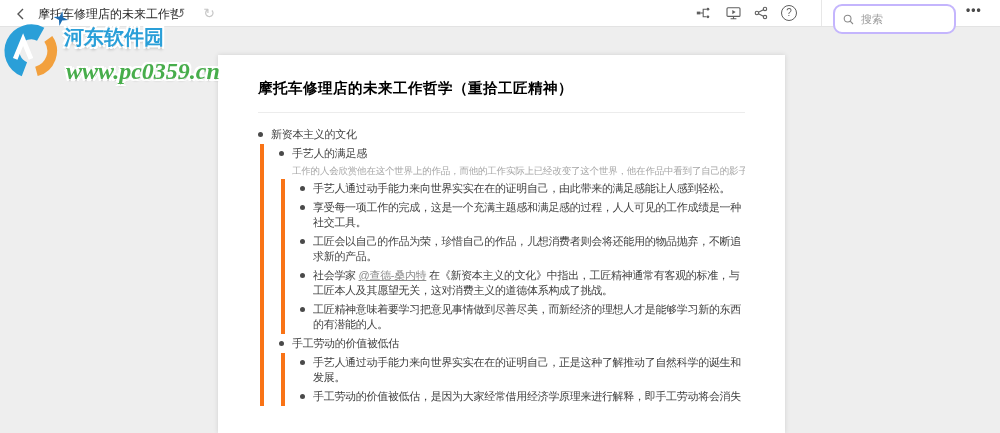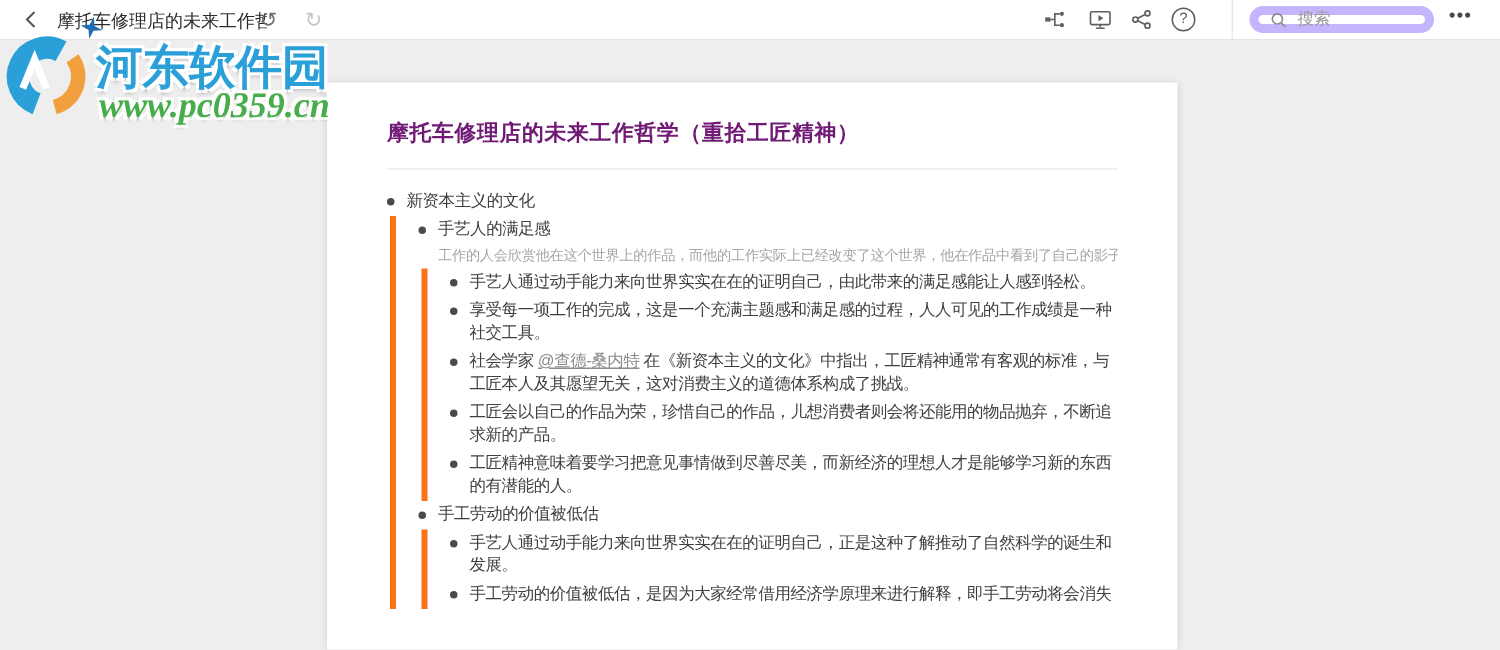--- a/index.html
+++ b/index.html
@@ -12,44 +12,44 @@
   .tb-title{position:absolute;left:38px;top:6px;font-size:12px;color:#2b2b2b;white-space:nowrap;
     max-width:140px;overflow:hidden;}
   .tb-ico{position:absolute;top:4px;width:18px;height:18px;display:flex;align-items:center;
     justify-content:center;cursor:pointer;color:#5f5f5f;}
   .undo{left:170px;font-size:14px;color:#6f6f6f;}
   .redo{left:200px;font-size:14px;color:#c7c7c7;}
   .ico-map{left:694px;} .ico-present{left:724px;} .ico-share{left:752px;} .ico-help{left:780px;}
   .help-circle{width:14px;height:14px;border:1.2px solid #5f5f5f;border-radius:50%;
     font-size:10px;line-height:13px;text-align:center;color:#5f5f5f;}
   .tb-divider{position:absolute;left:821px;top:0;width:1px;height:26px;background:#e7e7e7;}
-  .searchbox{position:absolute;left:833px;top:4px;width:123px;height:18px;border:6px solid #c4b5fd;
+  .searchbox{position:absolute;left:833px;top:4px;width:123px;height:30px;border:2px solid #c4b5fd;
     border-radius:9px;background:#fff;display:flex;align-items:center;padding:0 8px;box-sizing:border-box;}
   .searchbox input{border:none;outline:none;background:transparent;font-size:11px;color:#333;
     width:90px;margin-left:5px;font-family:inherit;}
   .searchbox input::placeholder{color:#9a9a9a;}
   .more{position:absolute;left:966px;top:3px;font-size:12px;letter-spacing:1px;color:#4a4a4a;
     cursor:pointer;font-weight:bold;}
 
   
   .watermark{position:absolute;left:0;top:0;width:230px;height:95px;z-index:50;pointer-events:none;}
   .wm-logo{position:absolute;left:2px;top:22px;}
   .wm-star{position:absolute;left:53px;top:11px;transform:rotate(12deg);}
-  .wm-name{position:absolute;left:64px;top:24px;font-size:31px;font-weight:bold;color:#2a9fd8;
+  .wm-name{position:absolute;left:64px;top:24px;font-size:20px;font-weight:bold;color:#2a9fd8;
     white-space:nowrap;
     text-shadow:-2px -2px 0 #fff,2px -2px 0 #fff,-2px 2px 0 #fff,2px 2px 0 #fff,0 3px 3px rgba(0,0,0,.25);}
   .wm-url{position:absolute;left:66px;top:58px;font-size:24px;font-weight:bold;color:#47ad4b;
     font-family:"Liberation Serif","DejaVu Serif",serif;white-space:nowrap;
     text-shadow:-2px -2px 0 #fff,2px -2px 0 #fff,-2px 2px 0 #fff,2px 2px 0 #fff,0 2px 2px rgba(0,0,0,.2);font-style:italic;}
 
   
   .main{position:absolute;left:0;top:26px;width:1000px;height:407px;background:#eeeeee;}
   .card{position:absolute;left:218px;top:29px;width:567px;height:378px;background:#ffffff;
     box-shadow:0 0 5px rgba(0,0,0,.12);box-sizing:border-box;padding:24px 40px 0 40px;}
-  .doc-title{font-size:14.5px;font-weight:bold;color:#701a75;margin:0;letter-spacing:.5px;}
+  .doc-title{font-size:14.5px;font-weight:bold;color:#000000;margin:0;letter-spacing:.5px;}
   .title-divider{height:1px;background:#ececec;margin:14px 0 12px 0;}
 
   
   .outline{font-size:11px;color:#3f3f3f;letter-spacing:-0.3px;}
   .row{display:flex;padding:2px 0;line-height:15px;}
   .bullet{width:5px;height:5px;border-radius:50%;background:#4a4a4a;flex:0 0 5px;
     margin:5px 8px 0 0;cursor:pointer;}
   .txt{flex:1;cursor:text;}
   .children{margin-left:2px;border-left:4px solid #f97316;padding-left:15px;}
   .note{margin-left:13px;font-size:9.5px;line-height:13px;color:#a6a6a6;letter-spacing:-0.2px;
@@ -155,26 +155,26 @@
                 <span class="txt">手艺人通过动手能力来向世界实实在在的证明自己，由此带来的满足感能让人感到轻松。</span>
               </div>
 
               <div class="row">
                 <span class="bullet"></span>
                 <span class="txt">享受每一项工作的完成，这是一个充满主题感和满足感的过程，人人可见的工作成绩是一种社交工具。</span>
               </div>
 
               <div class="row">
                 <span class="bullet"></span>
+                <span class="txt">工匠会以自己的作品为荣，珍惜自己的作品，儿想消费者则会将还能用的物品抛弃，不断追求新的产品。</span>
+              </div>
+
+              <div class="row">
+                <span class="bullet"></span>
                 <span class="txt"><span>社会学家 </span><a class="mention">@查德-桑内特</a><span> 在《新资本主义的文化》中指出，工匠精神通常有客观的标准，与工匠本人及其愿望无关，这对消费主义的道德体系构成了挑战。</span></span>
-              </div>
-
-              <div class="row">
-                <span class="bullet"></span>
-                <span class="txt">工匠会以自己的作品为荣，珍惜自己的作品，儿想消费者则会将还能用的物品抛弃，不断追求新的产品。</span>
               </div>
 
               <div class="row">
                 <span class="bullet"></span>
                 <span class="txt">工匠精神意味着要学习把意见事情做到尽善尽美，而新经济的理想人才是能够学习新的东西的有潜能的人。</span>
               </div>
 
             </div>
           </div>
 

